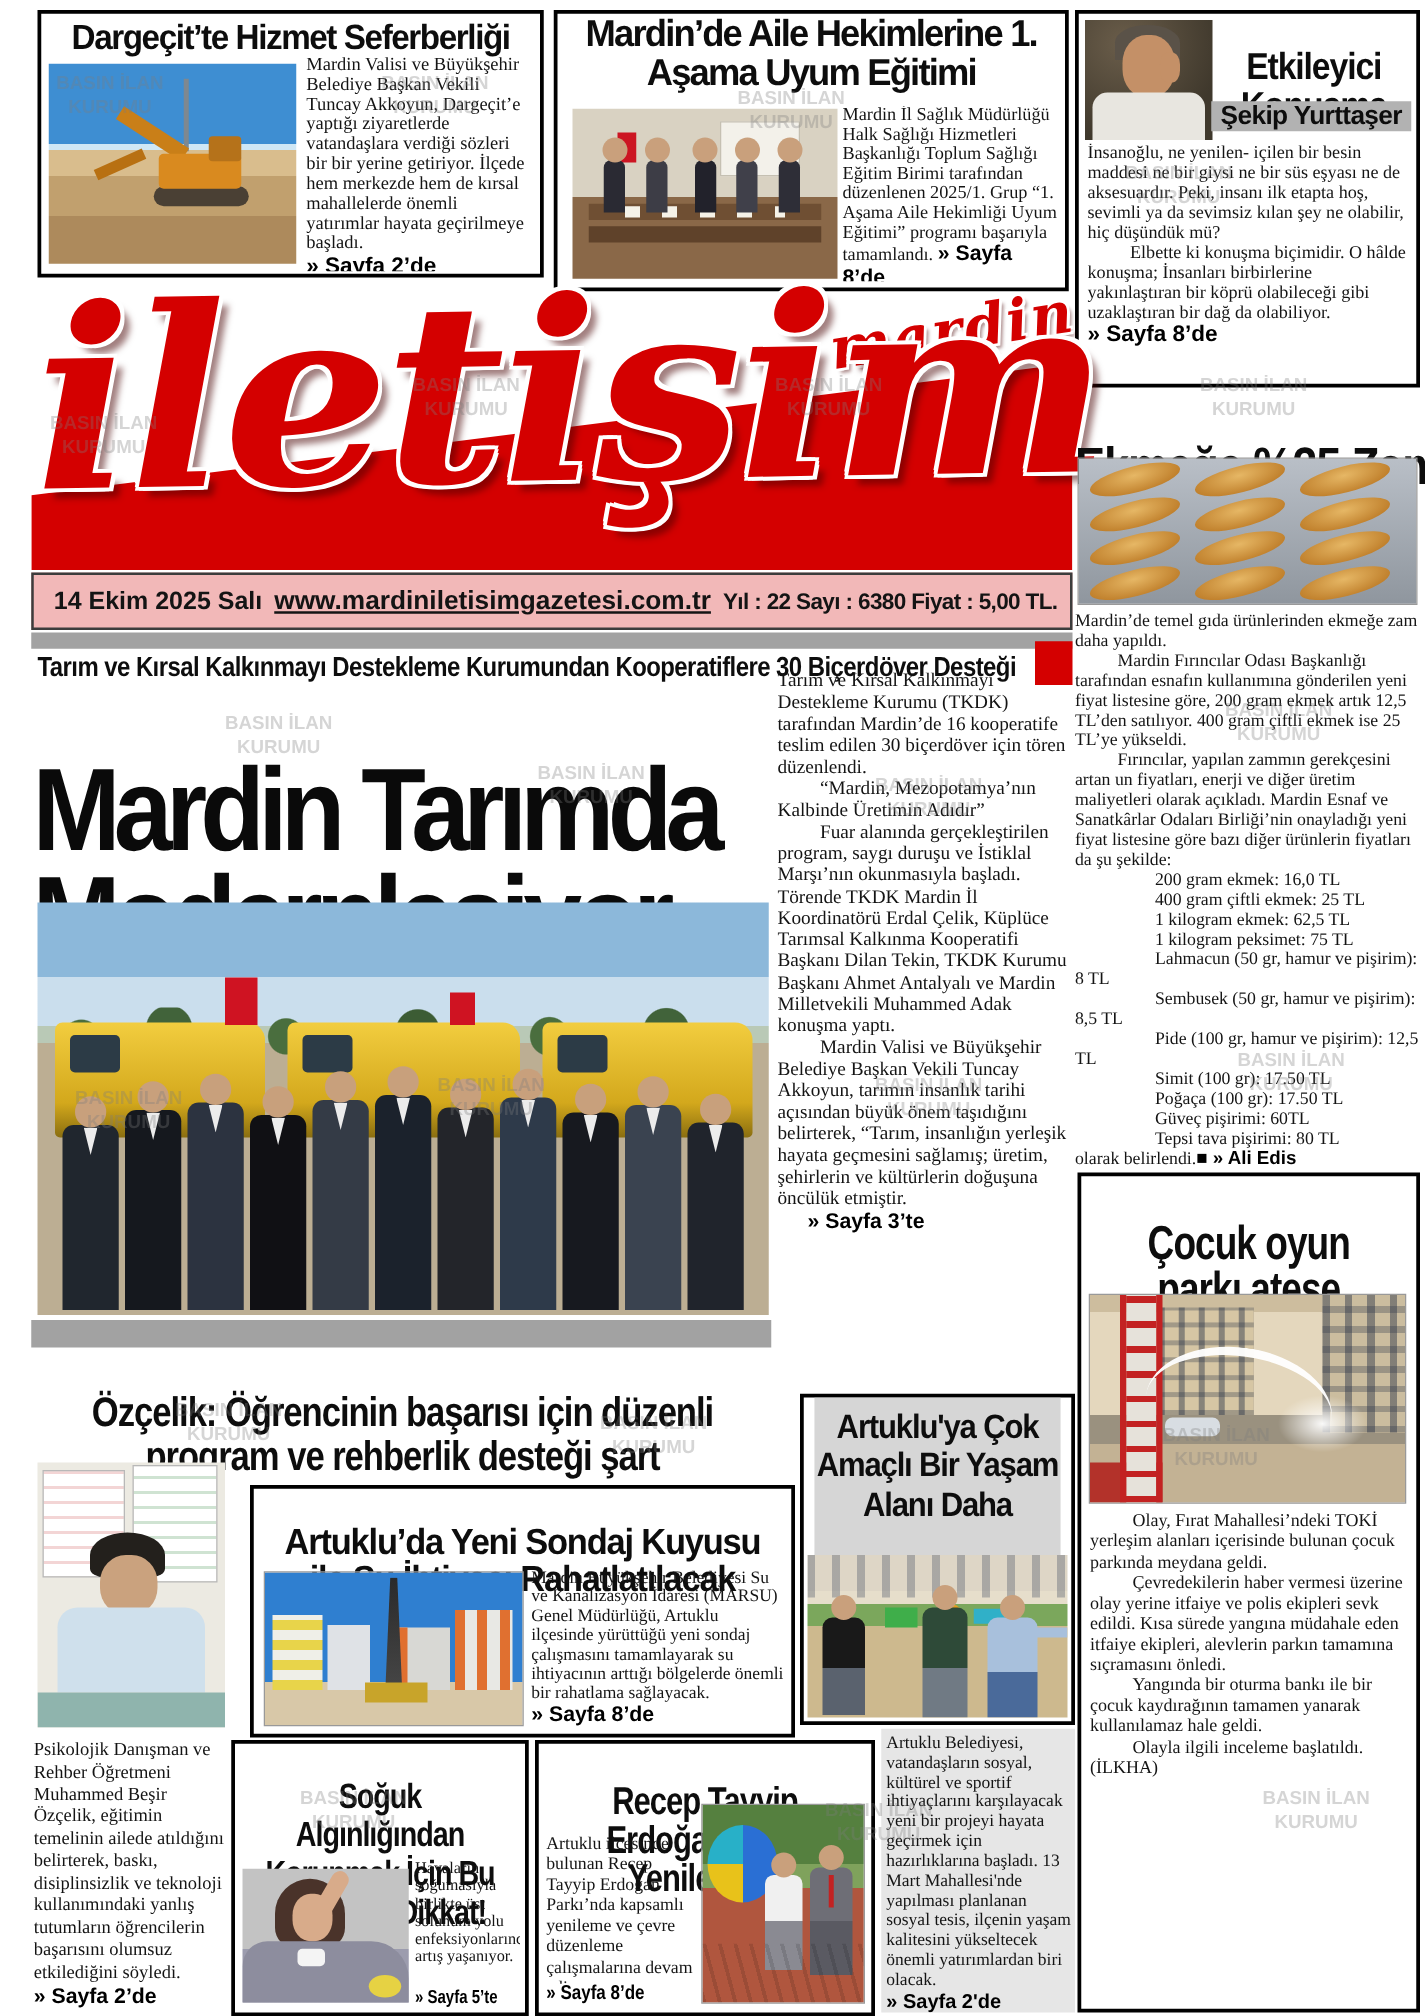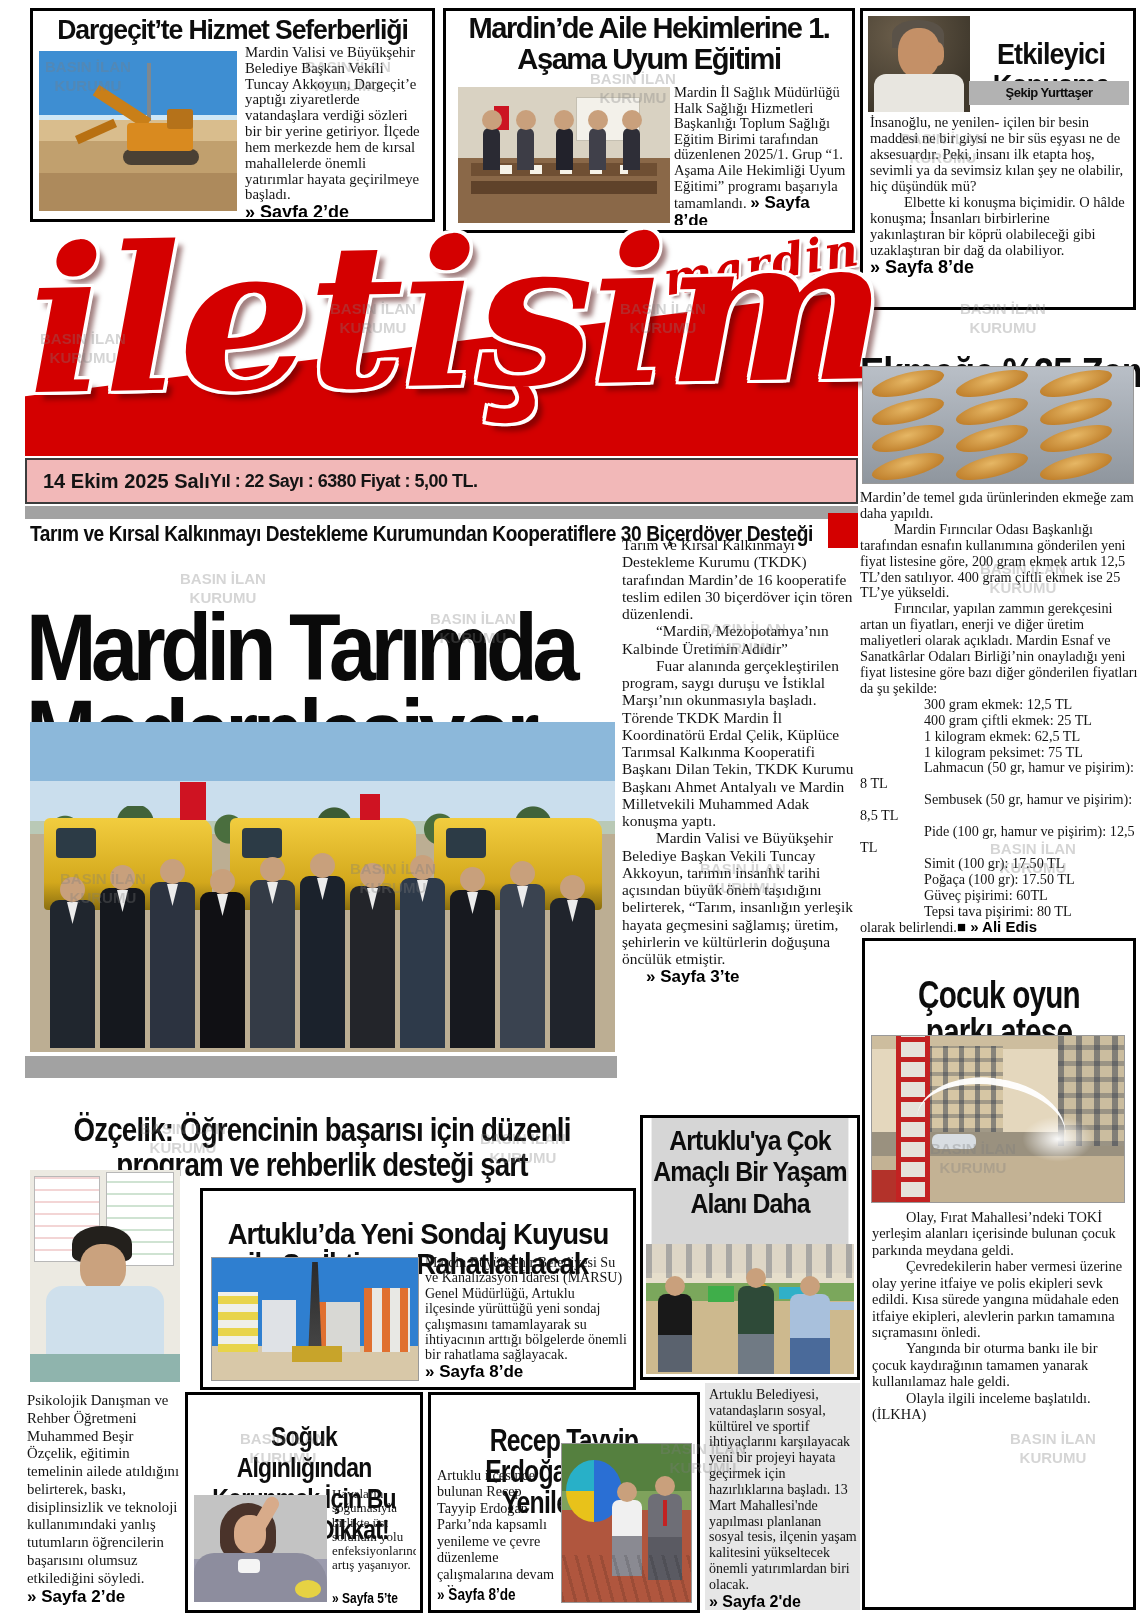--- a/index.html
+++ b/index.html
@@ -49,21 +49,21 @@
   .ph-port{background:radial-gradient(circle at 30% 20%,#6a5d4a,#3f382c 75%);}
   .p-hair{left:24px;top:4px;width:52px;height:28px;background:#5a5248;border-radius:50% 50% 0 0;}
   .p-head{left:30px;top:12px;width:42px;height:50px;background:#c49067;border-radius:45%;}
   .p-hand{left:60px;top:26px;width:16px;height:24px;background:#c49067;border-radius:40%;}
   .p-shirt{left:6px;top:58px;width:90px;height:38px;background:#e8e6e0;border-radius:12px 12px 0 0;}
 
   
   .kose-title{position:absolute;left:110px;top:2px;width:156px;text-align:center;font-size:30px;line-height:1.05;
               letter-spacing:-1px;transform:scaleX(.9);transform-origin:center top;}
   .kose-author{position:absolute;left:106px;top:70px;width:160px;height:24px;background:#b2b2b2;
-               text-align:center;font-size:13px;line-height:24px;letter-spacing:-0.5px;}
+               text-align:center;font-size:21px;line-height:24px;letter-spacing:-0.5px;}
 
   
   .masthead{position:absolute;left:25px;top:226px;width:833px;height:230px;}
   .mast-band{position:absolute;inset:0;background:#d40000;clip-path:polygon(0 74%,100% 28%,100% 100%,0 100%);}
   .brand{position:absolute;left:2px;top:-14px;white-space:nowrap;
          font:italic bold 200px/1.1 "DejaVu Serif",serif;color:#d40000;letter-spacing:-4px;
          transform:scaleX(1.05) rotate(-1deg);transform-origin:left center;
          text-shadow:-3px -3px 0 #fff,3px -3px 0 #fff,-3px 3px 0 #fff,3px 3px 0 #fff,-3px 0 0 #fff,3px 0 0 #fff,0 -3px 0 #fff,0 3px 0 #fff,7px 8px 5px rgba(70,0,0,.5);}
   .region{position:absolute;right:2px;top:0;font:italic bold 46px/1 "DejaVu Serif",serif;color:#d40000;
           letter-spacing:2px;transform:rotate(-9deg);transform-origin:right top;
@@ -273,20 +273,21 @@
   </section>
 
   <header class="masthead">
     <div class="mast-band"></div>
     <div class="region">mardin</div>
     <div class="brand">iletişim</div>
   </header>
 
   <div class="datebar">
     <span class="db-date">14 Ekim 2025 Salı</span>
+    <span class="db-site">www.mardiniletisimgazetesi.com.tr</span>
     <span class="db-issue">Yıl : 22  Sayı : 6380  Fiyat : 5,00 TL.</span>
   </div>
 
   <div class="graybar" style="left:25px;top:506px;width:833px;height:13px"></div>
 
   <div class="kicker sans">Tarım ve Kırsal Kalkınmayı Destekleme Kurumundan Kooperatiflere 30 Biçerdöver Desteği</div>
   <div class="redblock"></div>
 
   <h1 class="hl"><span>Mardin Tarımda</span><br>
   <span>Modernleşiyor</span></h1>
@@ -334,22 +335,22 @@
       <i class="loaf"></i>
       <i class="loaf"></i>
       <i class="loaf"></i>
       <i class="loaf"></i>
       <i class="loaf"></i>
       <i class="loaf"></i>
   </div>
   <div class="breadbody bodytxt">
     <p class="ni">Mardin’de temel gıda ürünlerinden ekmeğe  zam daha yapıldı.</p>
     <p style="text-indent:34px">Mardin Fırıncılar Odası Başkanlığı tarafından esnafın kullanımına gönderilen yeni fiyat listesine göre, 200 gram ekmek artık 12,5 TL’den satılıyor. 400 gram çiftli ekmek ise 25 TL’ye yükseldi.</p>
-    <p style="text-indent:34px">Fırıncılar, yapılan zammın gerekçesini artan un fiyatları, enerji ve diğer üretim maliyetleri olarak açıkladı. Mardin Esnaf ve Sanatkârlar Odaları Birliği’nin onayladığı yeni fiyat listesine göre bazı diğer gönderilen fiyatları da şu şekilde:</p>
-    <p class="price">300 gram ekmek: 12,5 TL</p>
+    <p style="text-indent:34px">Fırıncılar, yapılan zammın gerekçesini artan un fiyatları, enerji ve diğer üretim maliyetleri olarak açıkladı. Mardin Esnaf ve Sanatkârlar Odaları Birliği’nin onayladığı yeni fiyat listesine göre bazı diğer ürünlerin fiyatları da şu şekilde:</p>
+    <p class="price">200 gram ekmek: 16,0 TL</p>
     <p class="price">400 gram çiftli ekmek: 25 TL</p>
     <p class="price">1 kilogram ekmek: 62,5 TL</p>
     <p class="price">1 kilogram peksimet: 75 TL</p>
     <p class="price">Lahmacun (50 gr, hamur ve pişirim): 8 TL</p>
     <p class="price">Sembusek (50 gr, hamur ve pişirim): 8,5 TL</p>
     <p class="price">Pide (100 gr, hamur ve pişirim): 12,5 TL</p>
     <p class="price">Simit (100 gr): 17.50 TL</p>
     <p class="price">Poğaça (100 gr): 17.50 TL</p>
     <p class="price">Güveç pişirimi: 60TL</p>
     <p class="price">Tepsi tava pişirimi: 80 TL</p>

